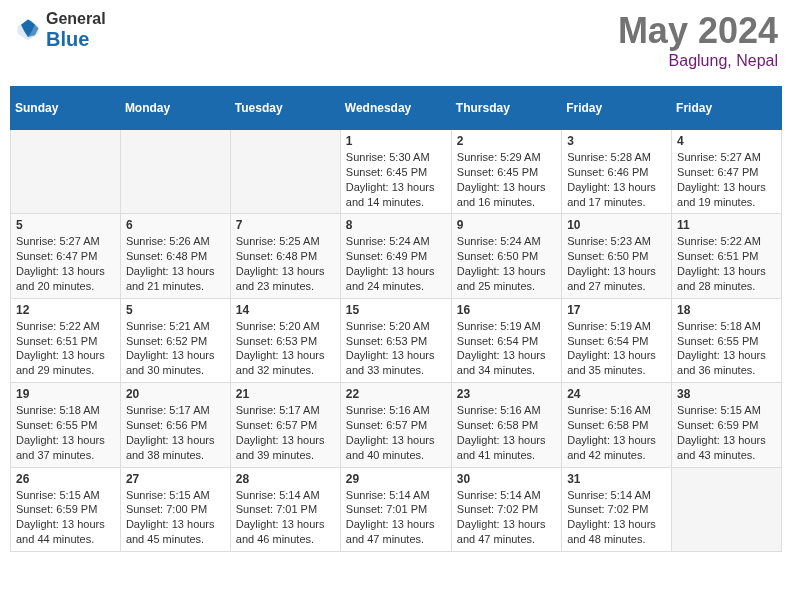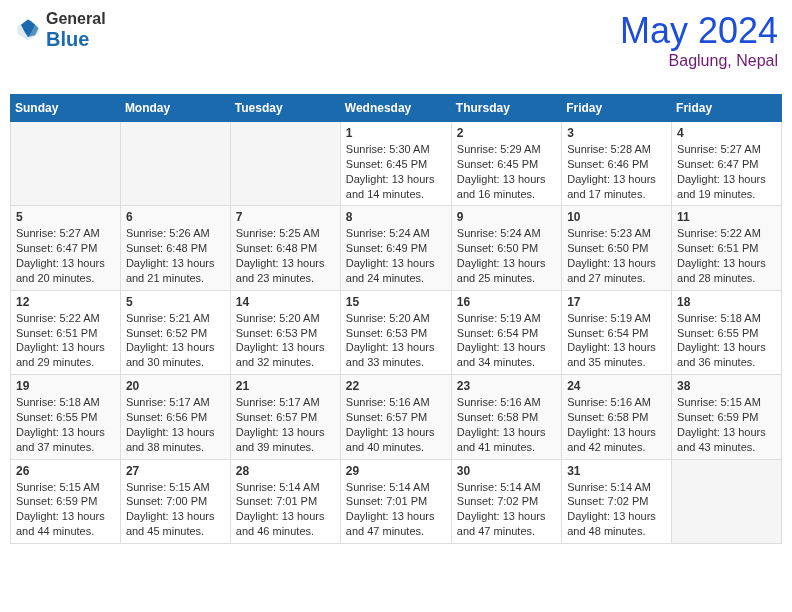--- a/index.html
+++ b/index.html
@@ -7,21 +7,21 @@
       font-family: Arial, sans-serif;
       background: #fff;
       width: 792px;
       min-height: 612px;
       padding: 10px;
     }
     .header {
       display: flex;
       justify-content: space-between;
       align-items: flex-start;
-      margin-bottom: 24px;
+      margin-bottom: 16px;
       padding: 0 4px;
     }
     .logo {
       display: flex;
       align-items: center;
       gap: 4px;
     }
     .logo-text {
       display: flex;
       flex-direction: column;
@@ -39,38 +39,38 @@
     }
     .logo-icon {
       width: 28px;
       height: 28px;
     }
     .title-block {
       text-align: right;
     }
     .main-title {
       font-size: 36px;
-      font-weight: normal;
-      color: #1d4ed8;
+      font-weight: bold;
+      color: #737373;
     }
     .subtitle {
       font-size: 16px;
       color: #701a75;
     }
     .calendar {
       width: 100%;
       border-collapse: collapse;
       font-size: 11px;
     }
     .calendar thead tr {
       background-color: #1a6aad;
       color: white;
     }
     .calendar thead th {
-      padding: 6px 4px;
+      padding: 14px 4px;
       text-align: left;
       font-size: 12px;
       font-weight: bold;
       border: 1px solid #1a6aad;
     }
     .calendar tbody tr {
       border-bottom: 1px solid #ccc;
     }
     .calendar tbody td {
       border: 1px solid #ddd;

